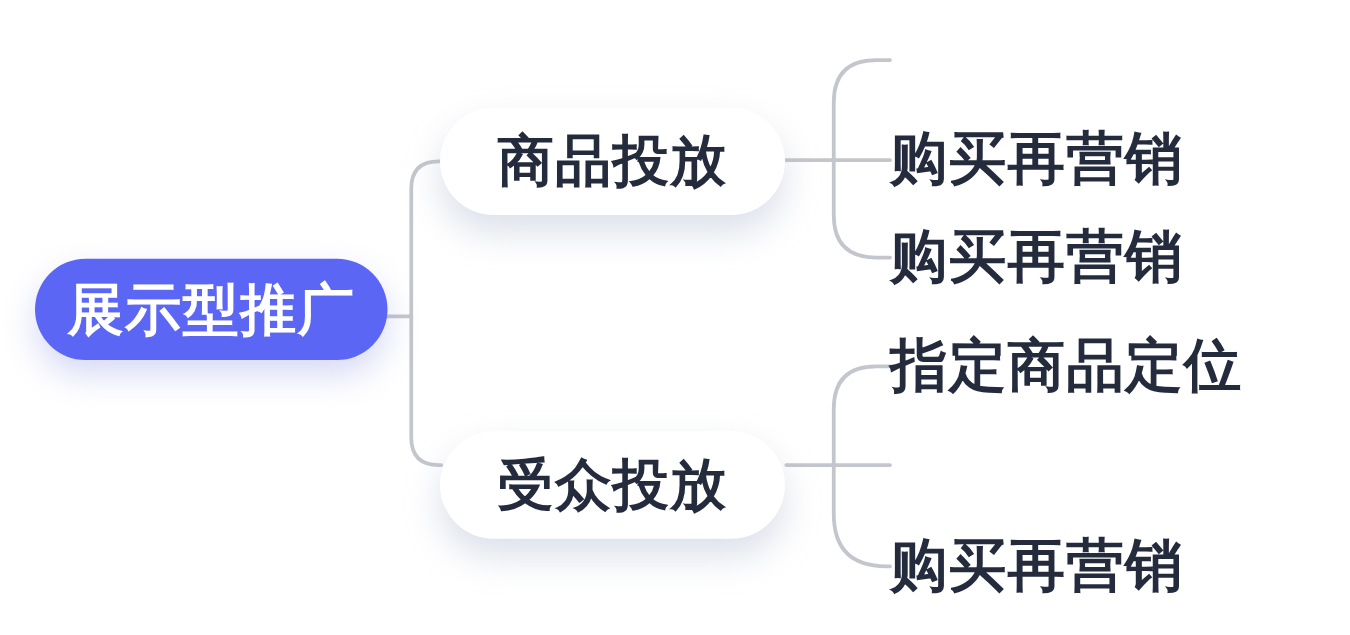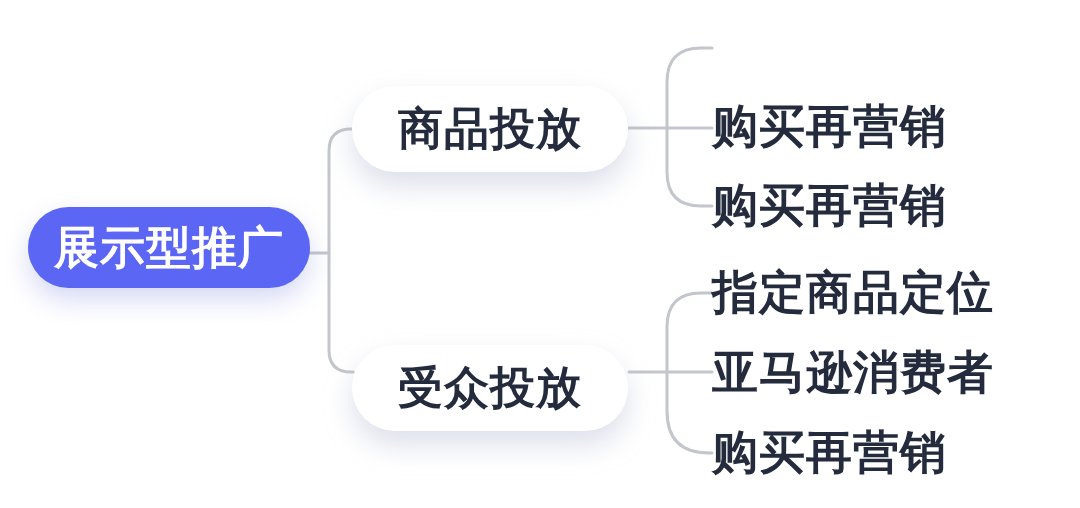--- a/index.html
+++ b/index.html
@@ -102,20 +102,17 @@
 
   <div class="leaf l2">
     <span>购买再营销</span>
   </div>
   <div class="leaf l3">
     <span>购买再营销</span>
   </div>
   <div class="leaf l4">
     <span>指定商品定位</span>
   </div>
-  <div class="leaf l5">
-    <span>亚马逊消费者</span>
-  </div>
   <div class="leaf l6">
     <span>购买再营销</span>
   </div>
 
 </div>
 
 </body></html>

